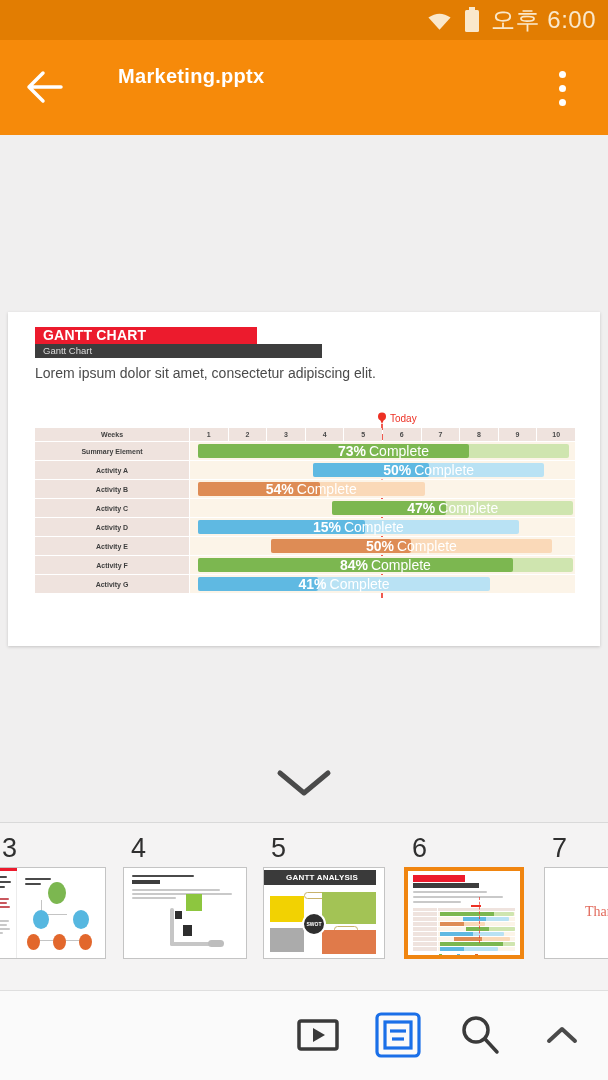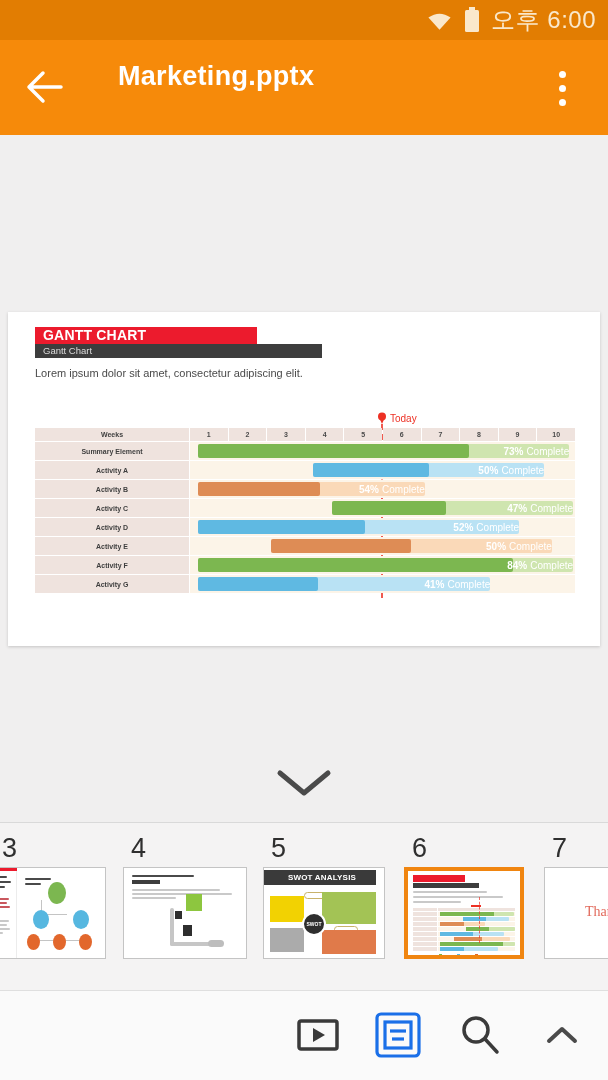--- a/index.html
+++ b/index.html
@@ -18,21 +18,21 @@
   .status-time { font-size:24px; letter-spacing:.5px; }
 
   
   .app-bar {
     position:absolute; top:40px; left:0; width:608px; height:95px;
     background:#F68A0A;
   }
   .back-btn { position:absolute; left:22px; top:27px; width:44px; height:42px; background:none; border:none; cursor:pointer; }
   .app-title {
     position:absolute; left:118px; top:0; height:72px; display:flex; align-items:center;
-    color:#fff; font-size:27px; font-weight:bold; letter-spacing:.3px;
+    color:#fff; font-size:20px; font-weight:bold; letter-spacing:.3px;
   }
   .overflow-btn { position:absolute; right:28px; top:26px; width:36px; height:44px; background:none; border:none; cursor:pointer;
     display:flex; flex-direction:column; align-items:center; justify-content:center; gap:7px; }
   .overflow-btn i { width:7px; height:7px; border-radius:50%; background:#fff; }
 
   
   .content {
     position:absolute; top:135px; left:0; width:608px; height:688px;
     background:#F0EFEF; border-bottom:1px solid #D9D9D9;
   }
@@ -41,41 +41,41 @@
     background:#fff; box-shadow:0 1px 3px rgba(0,0,0,.18);text-decoration:underline;
   }
   .banner-red {
     position:absolute; left:27px; top:15px; width:222px; height:17px; background:#EC1B2D;
     color:#fff; font-size:14px; font-weight:bold; line-height:17px; padding-left:8px; letter-spacing:.2px;
   }
   .banner-dark {
     position:absolute; left:27px; top:32px; width:287px; height:14px; background:#3D3D3D;
     color:#DBDBDB; font-size:9.5px; line-height:14px; padding-left:8px;
   }
-  .body-text { position:absolute; left:27px; top:53px; color:#4A4A4A; font-size:11px; line-height:17.5px; white-space:nowrap; }
+  .body-text { position:absolute; left:27px; top:53px; color:#4A4A4A; font-size:14px; line-height:17.5px; white-space:nowrap; }
 
   .today-pin { position:absolute; left:369px; top:100px; }
   .today-label { position:absolute; left:382px; top:101px; color:#ED3024; font-size:10px; }
   .today-line { position:absolute; left:373px; top:112px; height:174px; width:0; border-left:2px dashed #ED3024; opacity:.8; }
 
   
   .gantt { position:absolute; left:27px; top:116px; width:540px; }
   .g-row { display:flex; gap:1px; height:18px; margin-bottom:1px; }
   .g-row.g-header { height:13px; }
   .g-label {
     width:154px; flex:0 0 154px; background:#EFE3DE; color:#3F3F3F;
     font-size:7px; font-weight:bold; display:flex; align-items:center; justify-content:center;
   }
   .g-week { flex:1; background:#EFE3DE; color:#4A4A4A; font-size:7px; font-weight:bold;
     display:flex; align-items:center; justify-content:center; }
   .g-track { flex:1; position:relative; background:#FCF4E8; }
   .g-bar { position:absolute; top:2px; bottom:2px; border-radius:2px; }
   .g-solid { position:absolute; left:0; top:0; bottom:0; border-radius:2px; }
-  .g-bar-label { position:absolute; inset:0; display:flex; align-items:center; justify-content:flex-end;
-    color:#fff; font-size:10px; gap:3px; white-space:nowrap; }
+  .g-bar-label { position:absolute; inset:0; display:flex; align-items:center; justify-content:center;
+    color:#fff; font-size:14px; gap:3px; white-space:nowrap; }
   .g-bar-label b { font-weight:bold; }
 
   .legend { position:absolute; left:0; right:0; top:294px; display:flex; justify-content:center; gap:36px; padding-left:16px; }
   .lg-item { display:flex; align-items:center; gap:5px; color:#4F4F4F; font-size:9.5px; }
   .lg-swatch { width:10px; height:10px; display:inline-block; }
 
   .collapse-down {
     position:absolute; left:264px; top:622px; width:80px; height:52px;
     background:none; border:none; cursor:pointer; display:flex; align-items:center; justify-content:center;
   }
@@ -230,21 +230,21 @@
                 <div class="g-solid" style="width: 47%; background: rgb(124, 183, 80);"></div>
                 <div class="g-bar-label"><b>47%</b> Complete</div>
               </div>
             </div>
           </div>
           <div class="g-row">
             <div class="g-label">Activity D</div>
             <div class="g-track">
               <div class="g-bar" style="left: 2%; width: 83.5%; background: rgb(185, 226, 244);">
                 <div class="g-solid" style="width: 52%; background: rgb(95, 185, 226);"></div>
-                <div class="g-bar-label"><b>52%</b> Complete</div>
+                <div class="g-bar-label"><b>15%</b> Complete</div>
               </div>
             </div>
           </div>
           <div class="g-row">
             <div class="g-label">Activity E</div>
             <div class="g-track">
               <div class="g-bar" style="left: 21%; width: 73%; background: rgb(250, 217, 184);">
                 <div class="g-solid" style="width: 50%; background: rgb(222, 140, 85);"></div>
                 <div class="g-bar-label"><b>50%</b> Complete</div>
               </div>
@@ -321,21 +321,21 @@
       <span class="ln lt" style="left:8px;top:29px;width:44px"></span>
       <span class="blk" style="left:46px;top:40px;width:4px;height:38px;background:#C6C6C6;border-radius:2px"></span>
       <span class="blk" style="left:46px;top:74px;width:50px;height:4px;background:#C6C6C6;border-radius:2px"></span>
       <span class="blk" style="left:84px;top:72px;width:16px;height:7px;background:#BDBDBD;border-radius:4px"></span>
       <span class="blk" style="left:62px;top:26px;width:16px;height:17px;background:#8DC63F"></span>
       <span class="blk" style="left:50px;top:42px;width:9px;height:10px;background:#2E2E2E;border:1px solid #fff"></span>
       <span class="blk" style="left:58px;top:56px;width:11px;height:13px;background:#2E2E2E;border:1px solid #fff"></span>
     </button>
 
     <button class="thumb" style="left:263px;width:122px">
-      <span class="t5-head">SWOT ANALYSIS</span>
+      <span class="t5-head">GANTT ANALYSIS</span>
       <span class="pill" style="left:40px;top:24px;width:28px;height:7px"></span>
       <span class="blk" style="left:6px;top:28px;width:34px;height:26px;background:#F2D202"></span>
       <span class="blk" style="left:58px;top:24px;width:54px;height:32px;background:#A3C355"></span>
       <span class="blk" style="left:6px;top:60px;width:34px;height:24px;background:#ABABAB"></span>
       <span class="pill" style="left:70px;top:58px;width:24px;height:7px"></span>
       <span class="blk" style="left:58px;top:62px;width:54px;height:24px;background:#E07A4A"></span>
       <span class="t5-badge">SWOT</span>
     </button>
 
     <button class="thumb selected" style="left:404px;width:120px">

